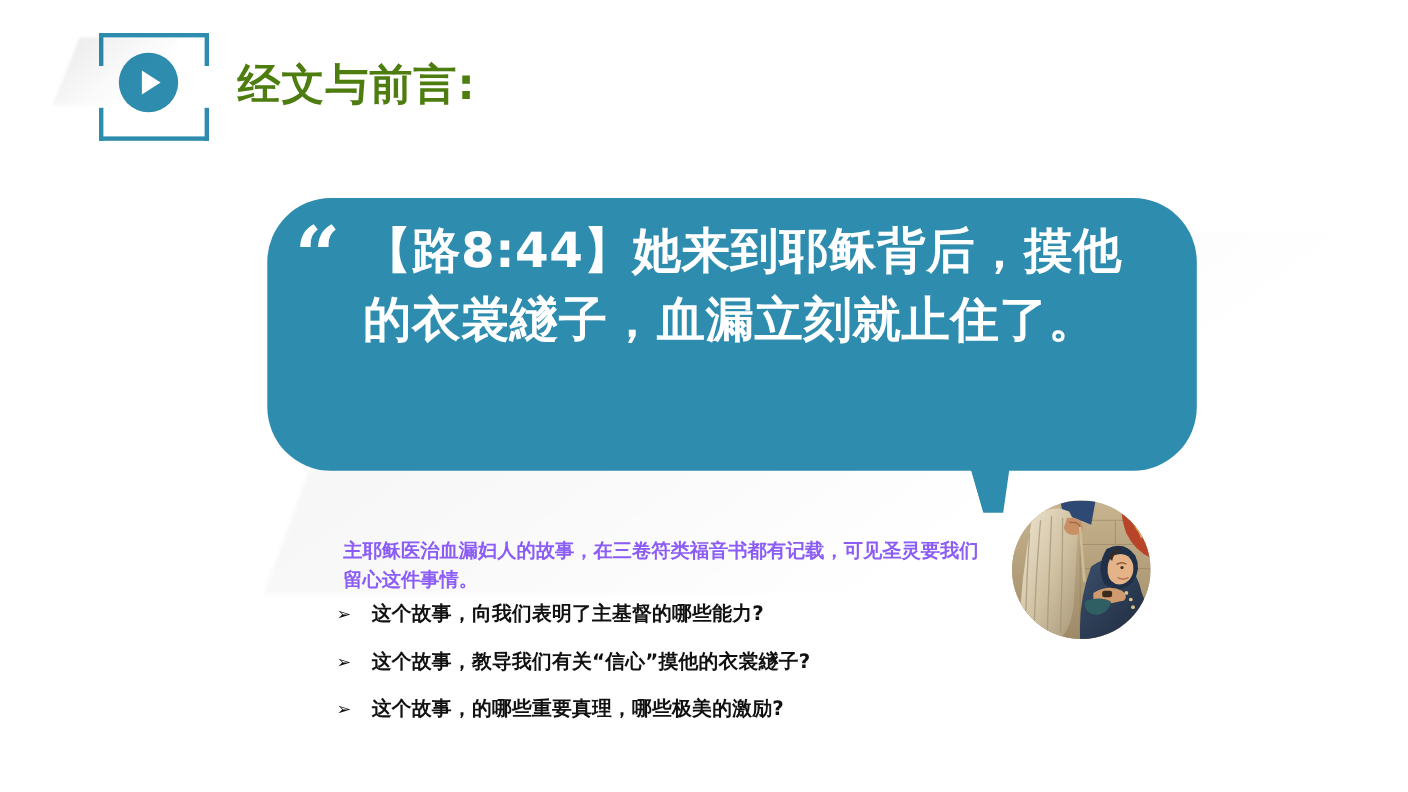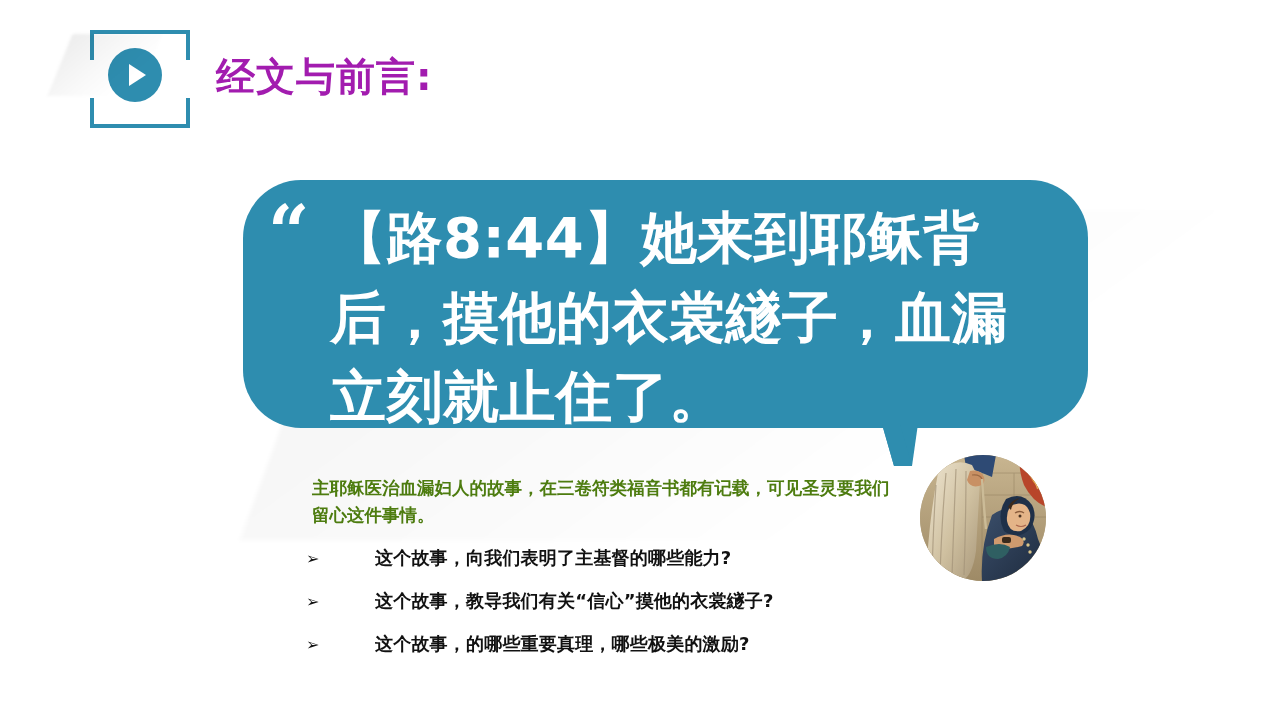--- a/index.html
+++ b/index.html
@@ -84,21 +84,21 @@
     filter: blur(1.5px);
     pointer-events: none;
   }
 
   .page-title {
     position: absolute;
     left: 216px;
     top: 50px;
     font-size: 39px;
     font-weight: bold;
-    color: #a21caf;
+    color: #4d7c0f;
     letter-spacing: 1px;
     white-space: nowrap;
   }
 
   
   .bubble {
     position: absolute;
     left: 243px;
     top: 180px;
     width: 845px;
@@ -126,37 +126,37 @@
     line-height: 1;
     font-weight: bold;
     color: #ffffff;
     font-family: "DejaVu Serif", "Liberation Serif", serif;
   }
   .quote-text {
     position: absolute;
     left: 330px;
     top: 198px;
     width: 720px;
-    font-size: 56px;
+    font-size: 44px;
     font-weight: bold;
     line-height: 1.42;
     color: #ffffff;
     letter-spacing: 0.5px;
   }
 
   
   .body-para {
     position: absolute;
     left: 312px;
-    top: 475px;
+    top: 488px;
     width: 580px;
     font-size: 17.5px;
     font-weight: bold;
     line-height: 1.56;
-    color: #4d7c0f;
+    color: #8b5cf6;
   }
   .bullet-list {
     position: absolute;
     left: 306px;
     top: 546px;
     width: 610px;
   }
   .bullet-row {
     display: flex;
     align-items: baseline;
@@ -165,21 +165,21 @@
     font-weight: bold;
     color: #111111;
   }
   .bullet-glyph {
     width: 32px;
     flex: 0 0 32px;
     font-size: 16px;
     color: #111111;
     font-family: "DejaVu Sans", sans-serif;
   }
-  .bullet-text { flex: 1; letter-spacing: 0.2px; margin-left: 37px; }
+  .bullet-text { flex: 1; letter-spacing: 0.2px; }
 
   
   .photo-circle {
     position: absolute;
     left: 920px;
     top: 455px;
     width: 126px;
     height: 126px;
     border-radius: 50%;
     overflow: hidden;

